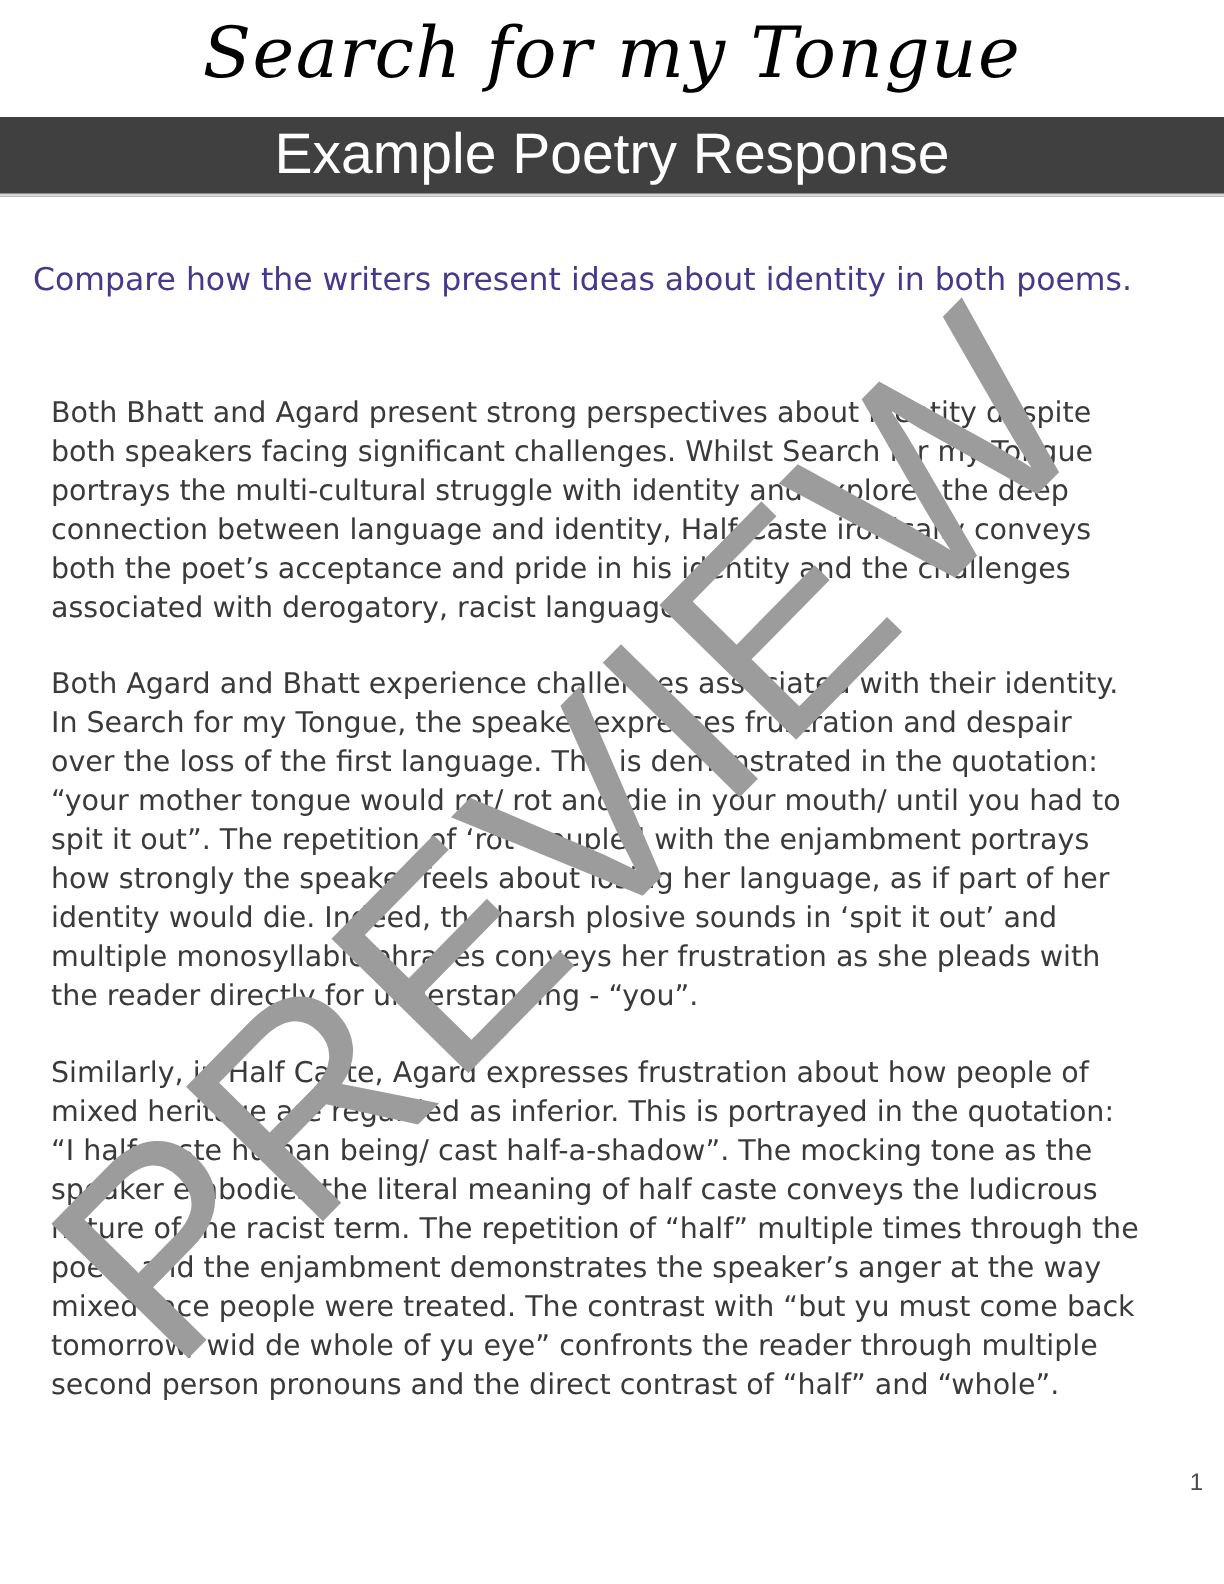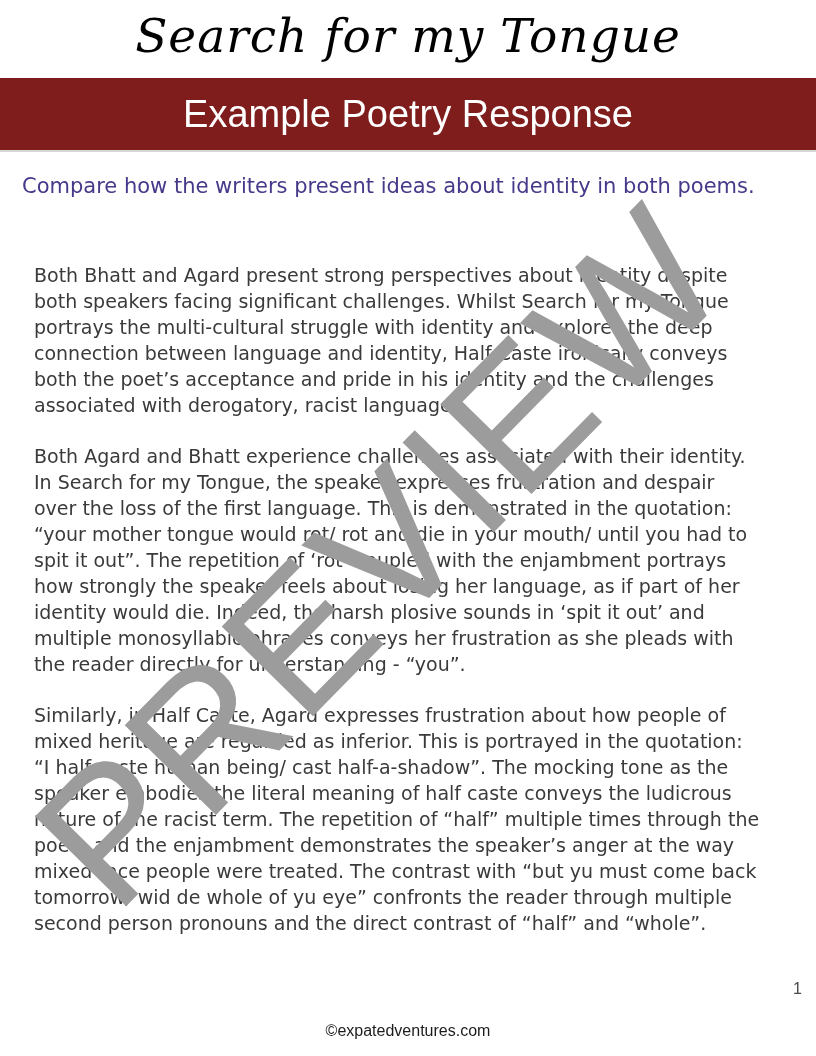--- a/index.html
+++ b/index.html
@@ -26,22 +26,22 @@
     font-weight: 400;
     font-size: 47px;
     letter-spacing: 1px;
     color: #000000;
   }
   .banner {
     position: absolute;
     top: 78px;
     left: 0;
     width: 100%;
-    height: 74px;
-    background: #7f1d1d;
+    height: 53px;
+    background: #404040;
     display: flex;
     align-items: center;
     justify-content: center;
     border-bottom: 2px solid #d6d6d6;
     box-sizing: border-box;
   }
   .banner-text {
     color: #ffffff;
     font-size: 38px;
     font-family: "Liberation Sans", sans-serif;
@@ -122,15 +122,14 @@
   <div class="response">
     <p>Both Bhatt and Agard present strong perspectives about identity despite both speakers facing significant challenges. Whilst Search for my Tongue portrays the multi-cultural struggle with identity and explores the deep connection between language and identity, Half Caste ironically conveys both the poet’s acceptance and pride in his identity and the challenges associated with derogatory, racist language.</p>
     <p>Both Agard and Bhatt experience challenges associated with their identity. In Search for my Tongue, the speaker expresses frustration and despair over the loss of the first language. This is demonstrated in the quotation: “your mother tongue would rot/ rot and die in your mouth/ until you had to spit it out”. The repetition of ‘rot’ coupled with the enjambment portrays how strongly the speaker feels about losing her language, as if part of her identity would die. Indeed, the harsh plosive sounds in ‘spit it out’ and multiple monosyllabic phrases conveys her frustration as she pleads with the reader directly for understanding - “you”.</p>
     <p>Similarly, in Half Caste, Agard expresses frustration about how people of mixed heritage are regarded as inferior. This is portrayed in the quotation: “I half-caste human being/ cast half-a-shadow”. The mocking tone as the speaker embodies the literal meaning of half caste conveys the ludicrous nature of the racist term. The repetition of “half” multiple times through the poem and the enjambment demonstrates the speaker’s anger at the way mixed race people were treated. The contrast with “but yu must come back tomorrow/ wid de whole of yu eye” confronts the reader through  multiple second person pronouns and the direct contrast of “half” and “whole”.</p>
   </div>
 
   <div class="watermark">PREVIEW</div>
 
   <div class="page-number">1</div>
 
-  <div class="footer">©expatedventures.com</div>
 
 </div>
 
 </body></html>

